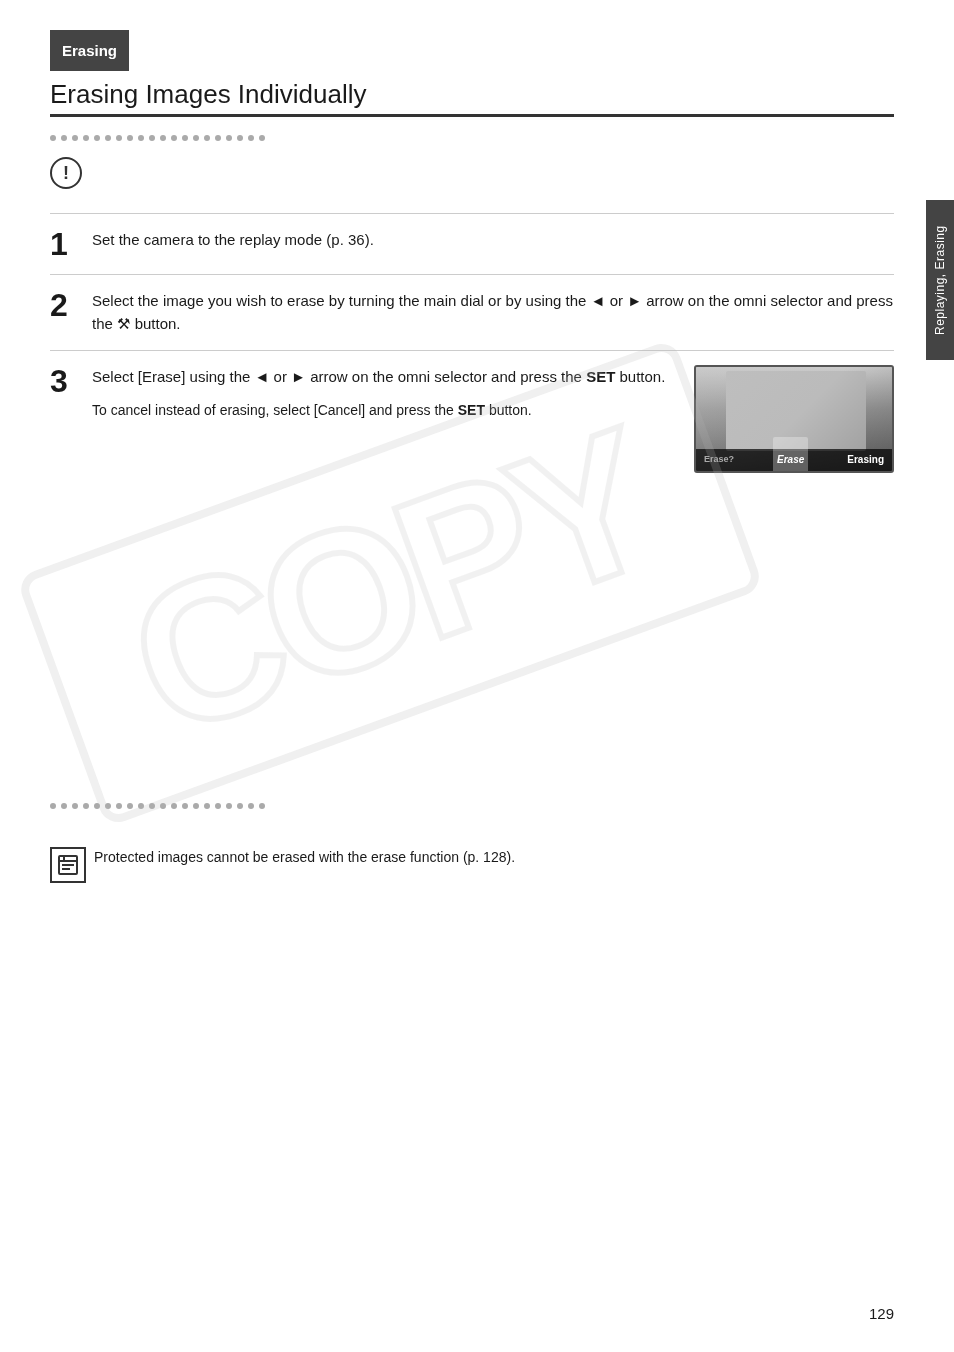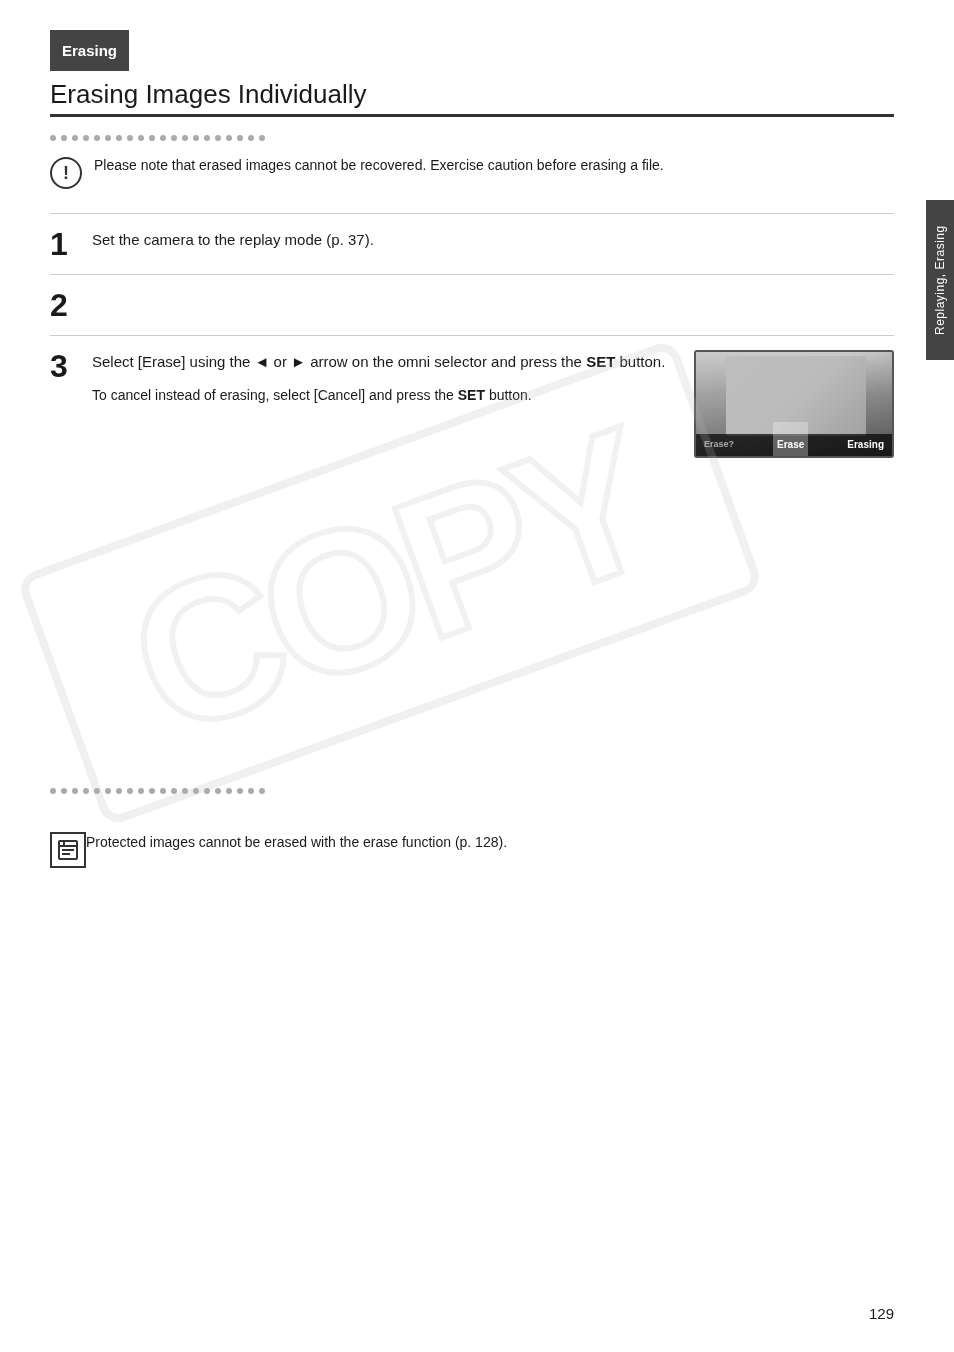--- a/index.html
+++ b/index.html
@@ -195,20 +195,21 @@
       font-weight: bold;
     }
     .lcd-erase-label {
       color: #aaa;
       font-size: 9px;
     }
     .lcd-erase-active {
       background: rgba(255,255,255,0.3);
       padding: 15px 4px;
       border-radius: 2px;
+      font-style: italic;
     }
 
     
     .copy-watermark {
       position: absolute;
       left: 40px;
       top: 450px;
       font-size: 200px;
       font-weight: 900;
       color: transparent;
@@ -223,21 +224,21 @@
       text-stroke: 6px rgba(180,180,180,0.35);
       z-index: 1;
       width: 700px;
       text-align: center;
     }
 
     
     .bottom-note-box {
       display: flex;
       align-items: flex-start;
-      gap: 0;
+      gap: 8px;
       margin-top: 30px;
       padding-top: 8px;
     }
     .bottom-note-icon {
       width: 36px;
       height: 36px;
       border: 2px solid #333;
       display: flex;
       align-items: center;
       justify-content: center;
@@ -303,34 +304,36 @@
       <span class="dot"></span>
       <span class="dot"></span>
       <span class="dot"></span>
       <span class="dot"></span>
     </div>
   </div>
 
   
   <div class="note-box">
     <div class="note-icon">!</div>
-    <div class="note-text">Please note that erased images cannot be recovered. Exercise caution before erasing a file.</div>
   </div>
 
   
   <div class="step">
     <div class="step-number">1</div>
     <div class="step-content">
-      <span>Set the camera to the replay mode (p. 37).</span>
+      <span>Set the camera to the replay mode (p. 36).</span>
     </div>
   </div>
 
   
   <div class="step">
     <div class="step-number">2</div>
+    <div class="step-content">
+      Select the image you wish to erase by turning the main dial or by using the ◄ <span>or</span> ► arrow on the omni selector and press the ⚒ button.
+    </div>
   </div>
 
   
   <div class="step">
     <div class="step-number">3</div>
     <div class="step-content">
       <div class="step3-inner">
         <div class="step3-text">
           <div>
             Select [Erase] using the ◄ <span>or</span> ► <span>arrow on</span> the omni selector and press the <strong>SET</strong> button.

